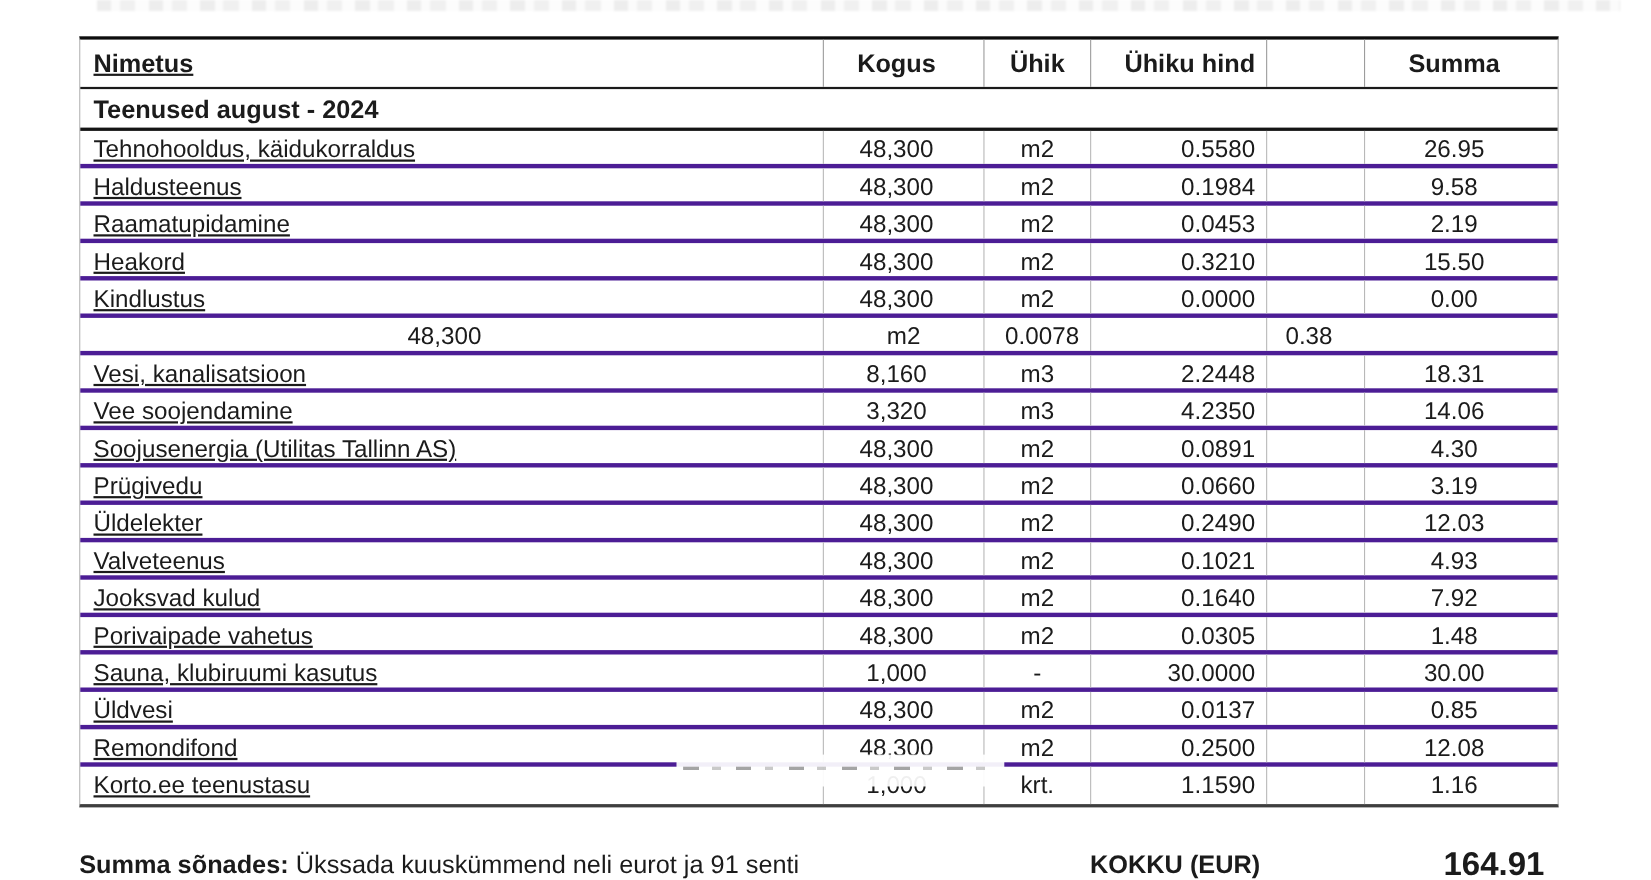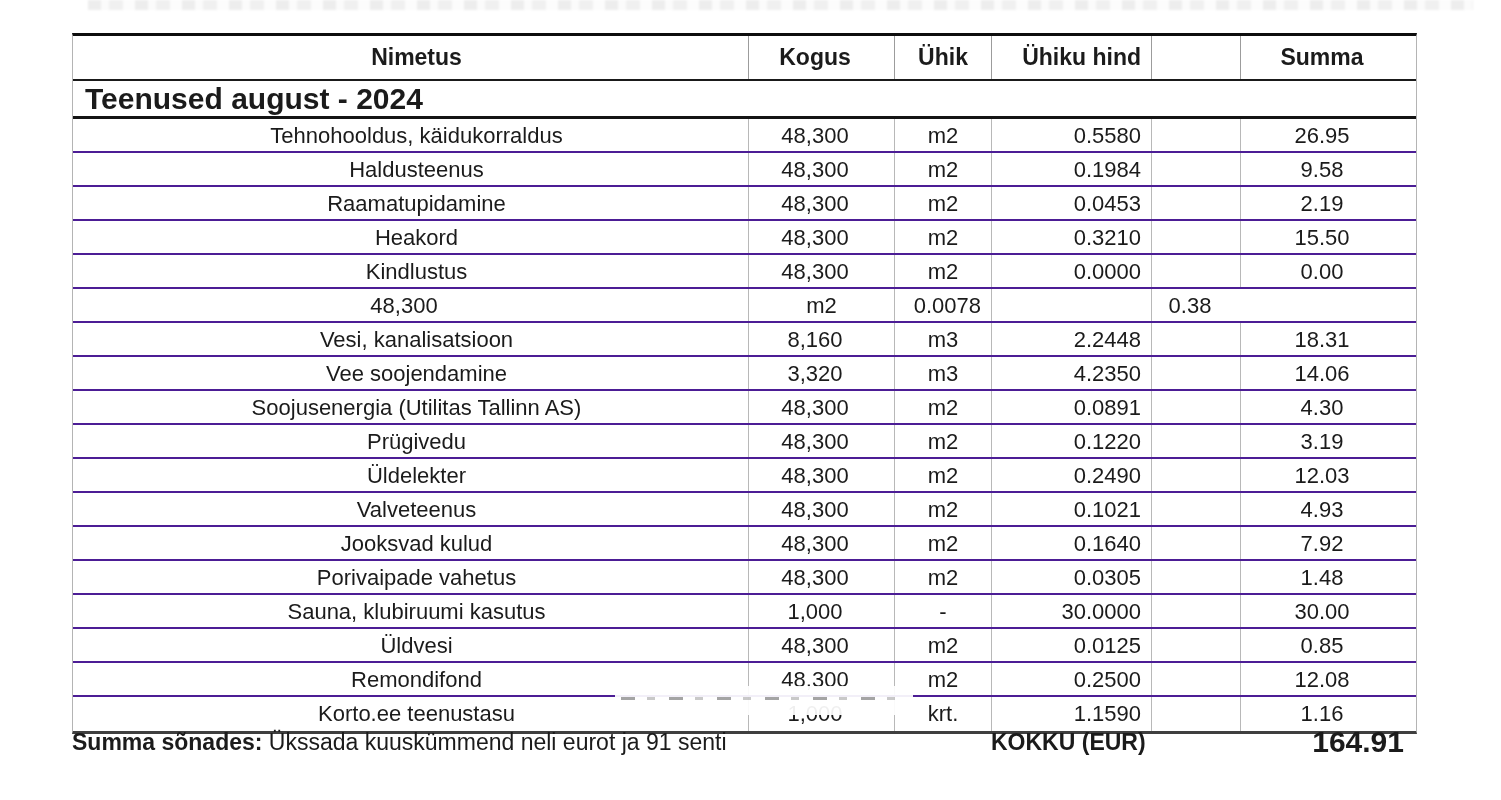--- a/index.html
+++ b/index.html
@@ -51,45 +51,45 @@
     border-right: 1px solid #9c9c9c;
     white-space: nowrap;
     overflow: hidden;
   }
   .thead .th:last-child { border-right: none; }
 
   .section-row {
     height: 38px;
     border-bottom: 3px solid #141414;
     font-weight: bold;
-    font-size: 30px;
+    font-size: 23px;
     line-height: 36px;
     padding-left: 12px;
     white-space: nowrap;
   }
 
-  .tr { height: 34px; border-bottom: 2px solid #4c1d95; }
+  .tr { height: 34px; border-bottom: 4px solid #4c1d95; }
   .tr:last-child { border-bottom: none; }
   .td {
     font-size: 22px;
     line-height: 33px;
     border-right: 1px solid #b8b8b8;
     white-space: nowrap;
     overflow: hidden;
   }
   .td:last-child { border-right: none; }
 
-  .al { text-align: center; padding-left: 12px; }
+  .al { text-align: left; padding-left: 12px; text-decoration: underline; }
   .ar { text-align: center; padding-right: 13px; }
   .ar-tight { text-align: right; padding-right: 10px; }
   .ac { text-align: center; }
 
   .footer-line {
     position: absolute;
-    left: 72px; top: 727px;
+    left: 72px; top: 771px;
     width: 1345px;
     display: grid;
     grid-template-columns: 919px 249px 177px;
     z-index: 1;
   }
   .footer-words { font-size: 23px; line-height: 30px; white-space: nowrap; }
   .footer-words .lbl { font-weight: bold; }
   .footer-kokku {
     font-weight: bold; font-size: 23px; line-height: 30px;
     text-align: left; padding-right: 2px; white-space: nowrap;
@@ -214,21 +214,21 @@
       <div class="td ac">m2</div>
       <div class="td ar-tight">0.0891</div>
       <div class="td"></div>
       <div class="td ar">4.30</div>
     </div>
 
     <div class="grid-row tr">
       <div class="td al">Prügivedu</div>
       <div class="td ar">48,300</div>
       <div class="td ac">m2</div>
-      <div class="td ar-tight">0.1220</div>
+      <div class="td ar-tight">0.0660</div>
       <div class="td"></div>
       <div class="td ar">3.19</div>
     </div>
 
     <div class="grid-row tr">
       <div class="td al">Üldelekter</div>
       <div class="td ar">48,300</div>
       <div class="td ac">m2</div>
       <div class="td ar-tight">0.2490</div>
       <div class="td"></div>
@@ -268,21 +268,21 @@
       <div class="td ac">-</div>
       <div class="td ar-tight">30.0000</div>
       <div class="td"></div>
       <div class="td ar">30.00</div>
     </div>
 
     <div class="grid-row tr">
       <div class="td al">Üldvesi</div>
       <div class="td ar">48,300</div>
       <div class="td ac">m2</div>
-      <div class="td ar-tight">0.0125</div>
+      <div class="td ar-tight">0.0137</div>
       <div class="td"></div>
       <div class="td ar">0.85</div>
     </div>
 
     <div class="grid-row tr">
       <div class="td al">Remondifond</div>
       <div class="td ar">48,300</div>
       <div class="td ac">m2</div>
       <div class="td ar-tight">0.2500</div>
       <div class="td"></div>

